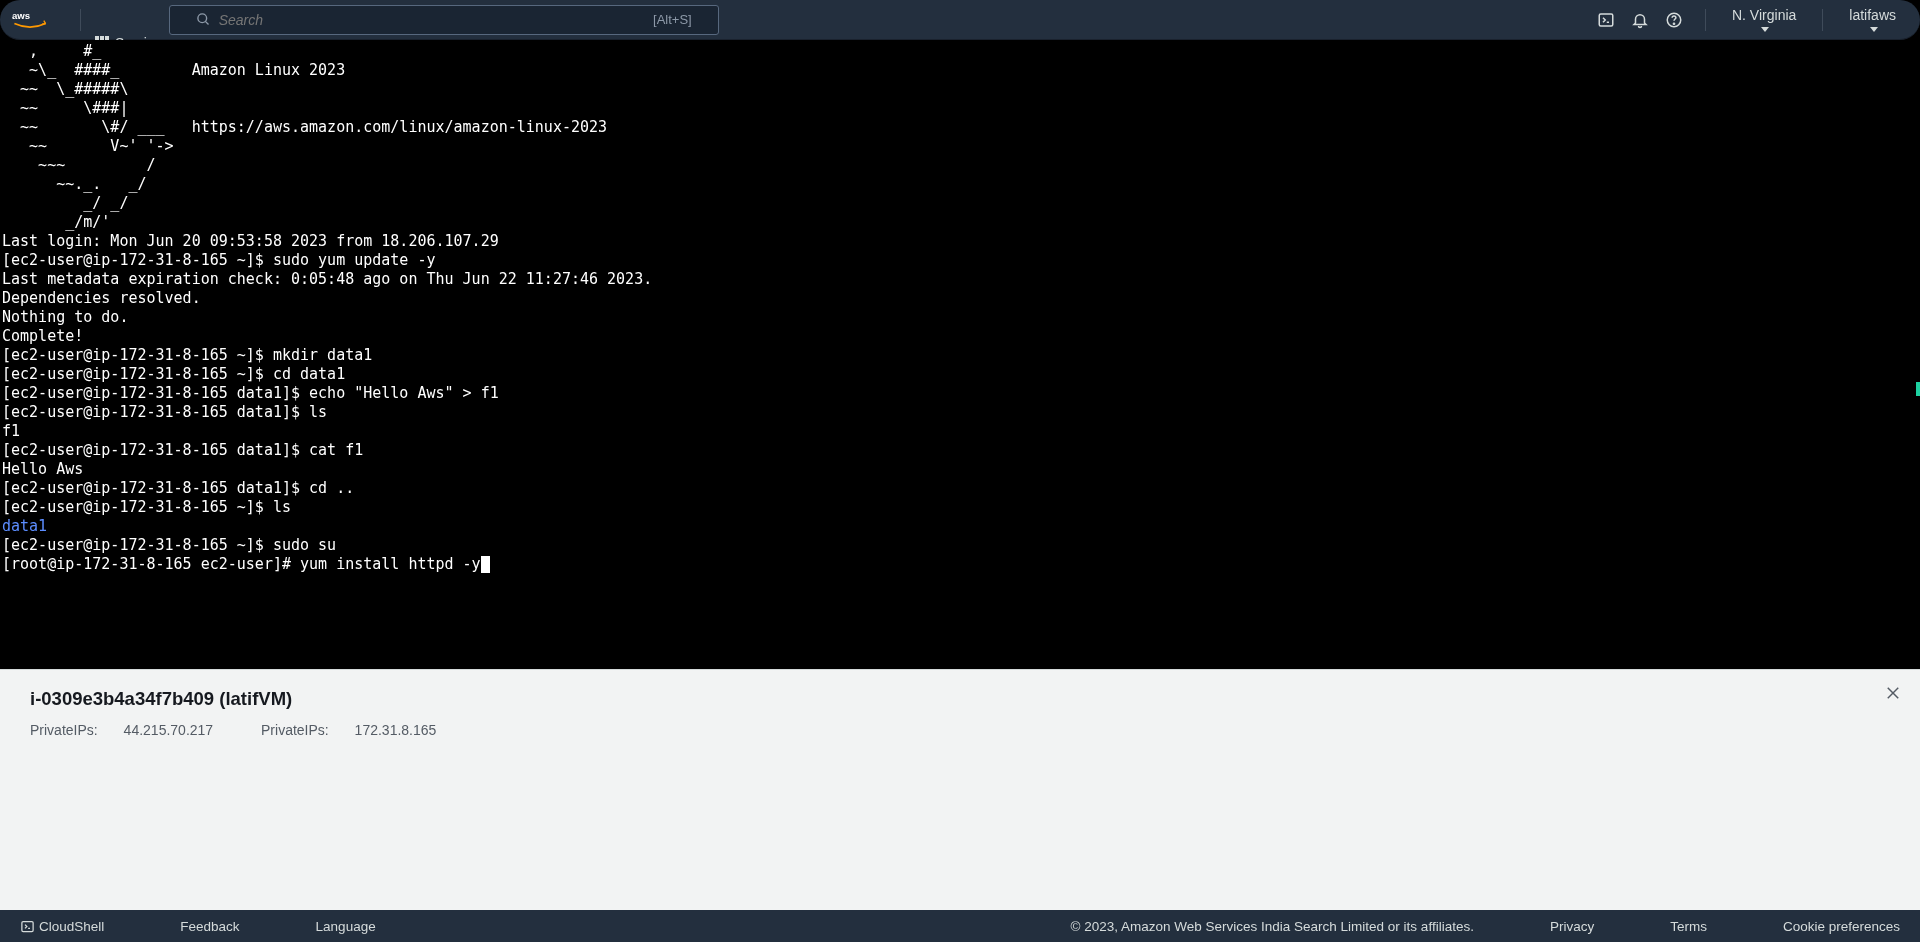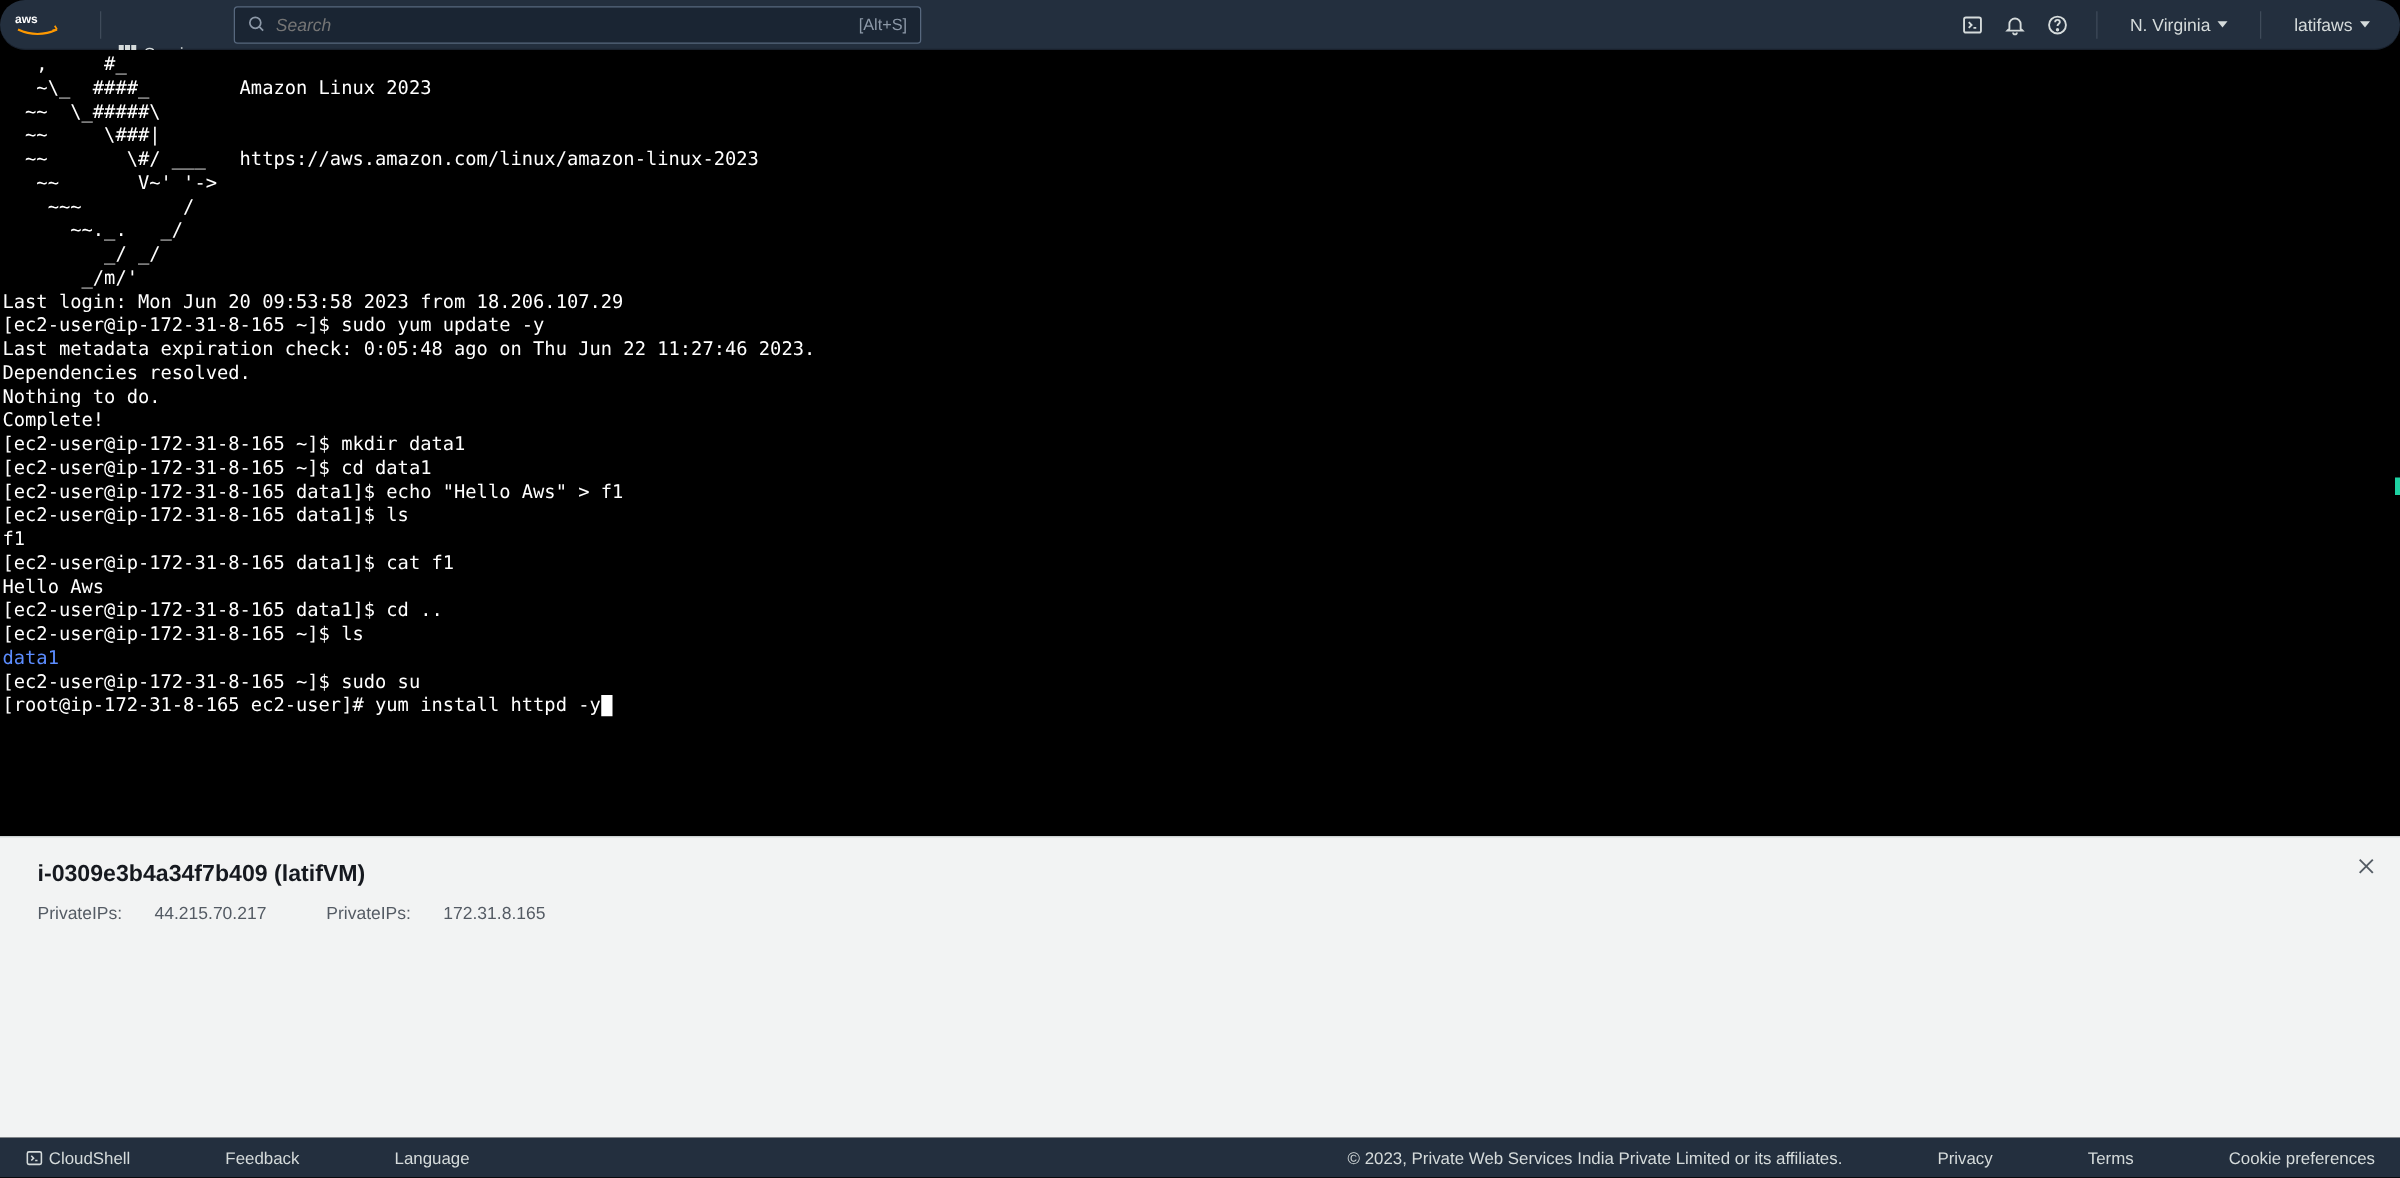--- a/index.html
+++ b/index.html
@@ -22,29 +22,29 @@
   border-bottom: 1px solid #1a222e;
   border-radius: 20px;
 }
 .topbar .logo { margin-right: 18px; display:flex; align-items:center;}
 .topbar .logo svg { display:block;}
 .topbar .vdiv { width:1px; height:22px; background:#3f4b5a; margin:0 14px;}
 .topbar .services { display:flex; align-items:center; gap:6px; font-size:14px; cursor:pointer;margin-top:46px;}
 .topbar .services .grid { display:inline-flex; flex-wrap:wrap; width:14px; height:14px; gap:1px;}
 .topbar .services .grid span{ width:4px;height:4px;background:#d5dbdb;}
 .topbar .search {
-  margin-left:18px; flex:0 0 550px; height:30px; background:#1a2533;
+  flex:0 0 550px; height:30px; background:#1a2533;
   border:1px solid #57687e; border-radius:3px; display:flex; align-items:center;
-  padding:0 10px; gap:8px; color:#8d99a8; font-size:14px;
+  padding:0 26px; gap:8px; color:#8d99a8; font-size:14px;
 }
 .topbar .search input{ flex:1; background:transparent; border:0; outline:0; color:#d5dbdb; font-style:italic; font-size:14px;}
 .topbar .search .hint{ font-size:13px;}
 .topbar .spacer{flex:1;}
 .topbar .ricon{ width:34px; display:flex; justify-content:center; align-items:center; cursor:pointer; color:#d5dbdb; position:relative;}
-.topbar .txtbtn{ padding:0 12px; font-size:14px; cursor:pointer; display:flex; align-items:center; gap:4px;}
+.topbar .txtbtn{ padding:0 12px; font-size:14px; cursor:pointer; display:flex; align-items:center; gap:4px;flex-direction:column;}
 .caret{ display:inline-block; width:0;height:0;border-left:4px solid transparent;border-right:4px solid transparent;border-top:5px solid #d5dbdb; margin-left:2px;}
 
 .terminal{
   flex:1; background:#000; color:#fff; font-family:"DejaVu Sans Mono","Courier New",monospace;
   font-size:15px; line-height:19px; padding:2px 2px 0 2px; white-space:pre; overflow:hidden; position:relative;
 }
 .terminal .blue{ color:#5c8dff;}
 .terminal .cursor{ display:inline-block; width:9px; height:17px; background:#fff; vertical-align:text-bottom;}
 
 .infopanel{
@@ -186,17 +186,17 @@
       </svg>
     <span>CloudShell</span>
   </div>
   <div class="bitem link">
       <span>Feedback</span>
     </div>
   <div class="bitem link">
       <span>Language</span>
     </div>
   <div class="spacer"></div>
-  <div class="copy">© 2023, Private Web Services India Private Limited or its affiliates.</div>
+  <div class="copy">© 2023, Amazon Web Services India Search Limited or its affiliates.</div>
   <div class="link">Privacy</div>
   <div class="link">Terms</div>
   <div class="link">Cookie preferences</div>
 </div>
 
 </body></html>

